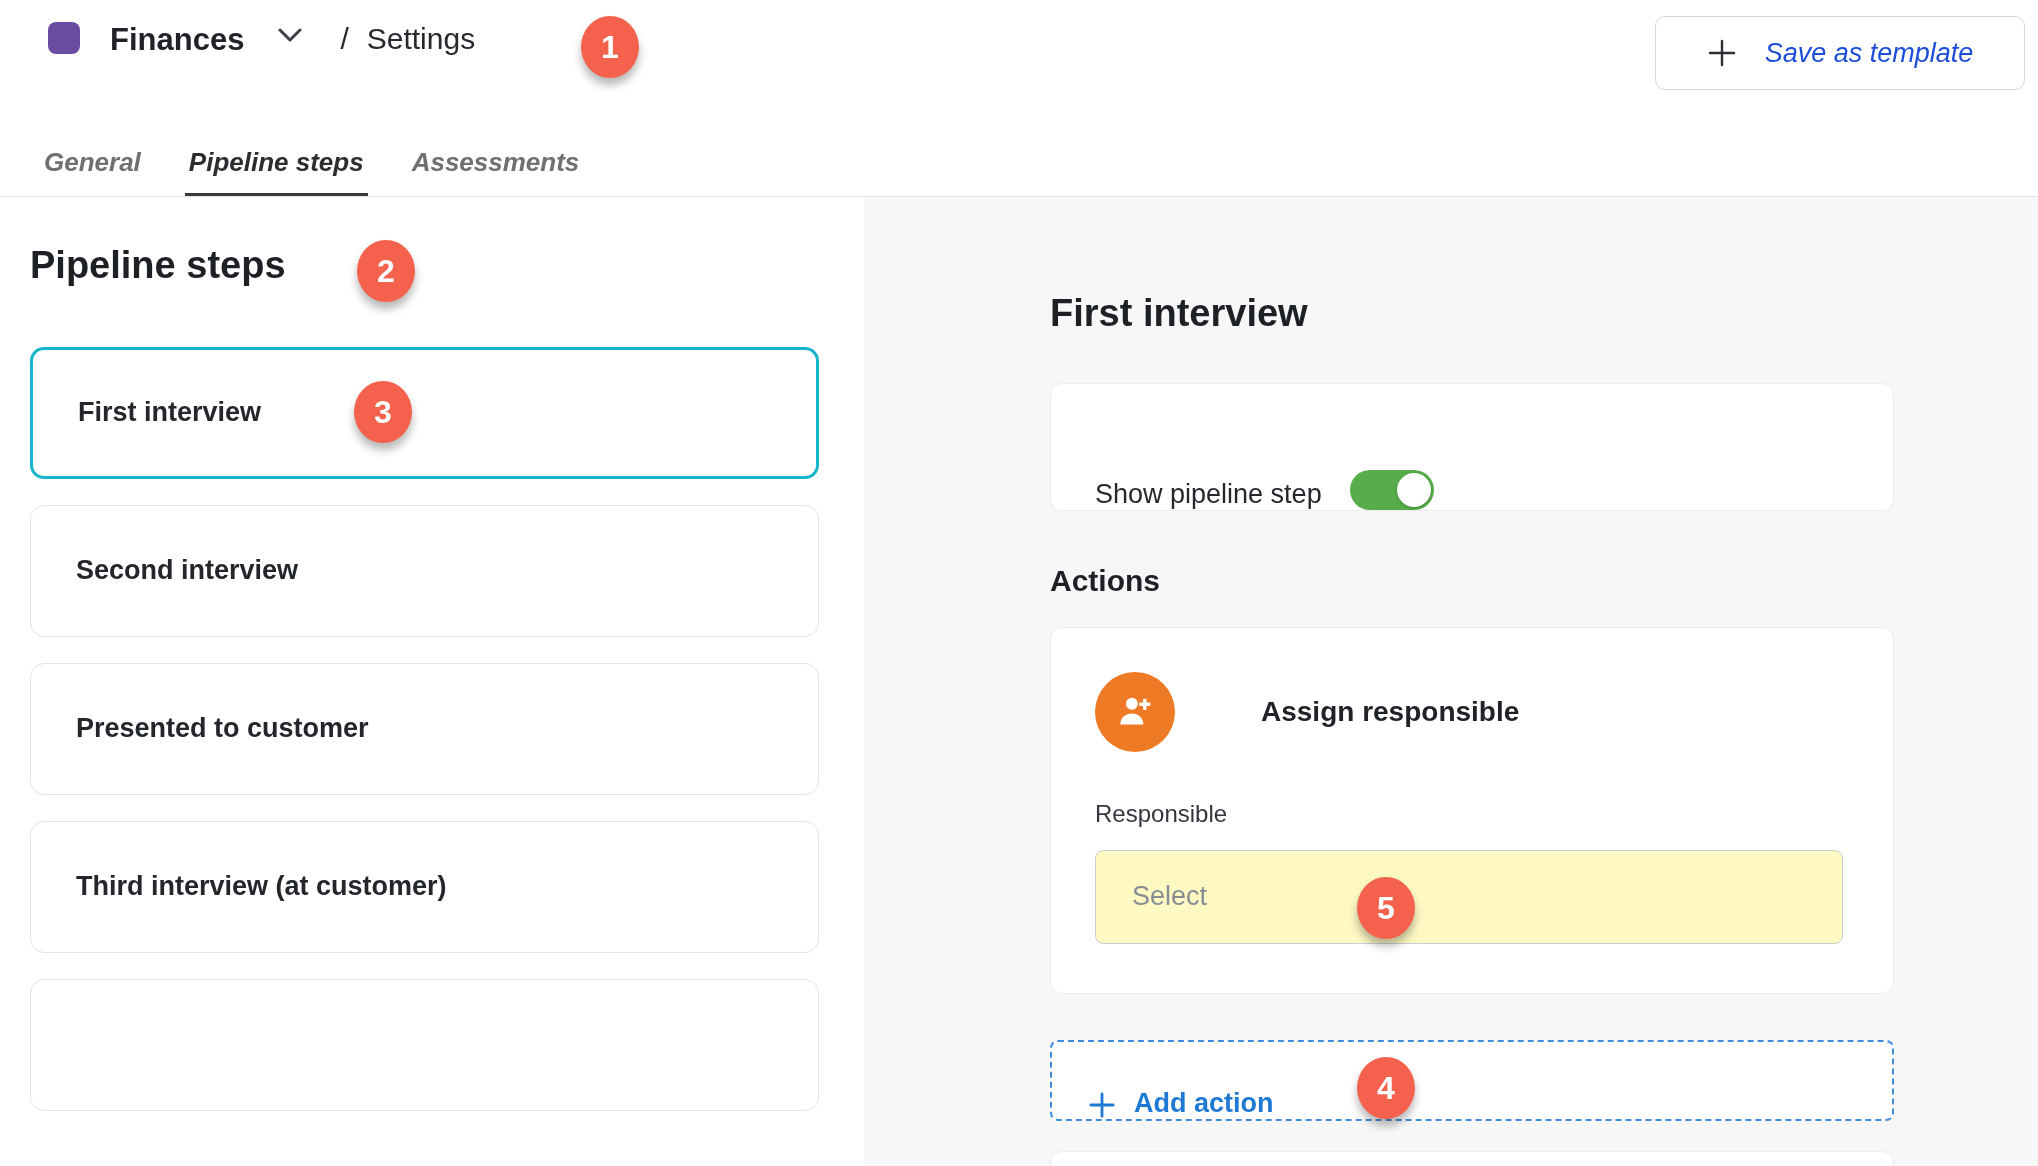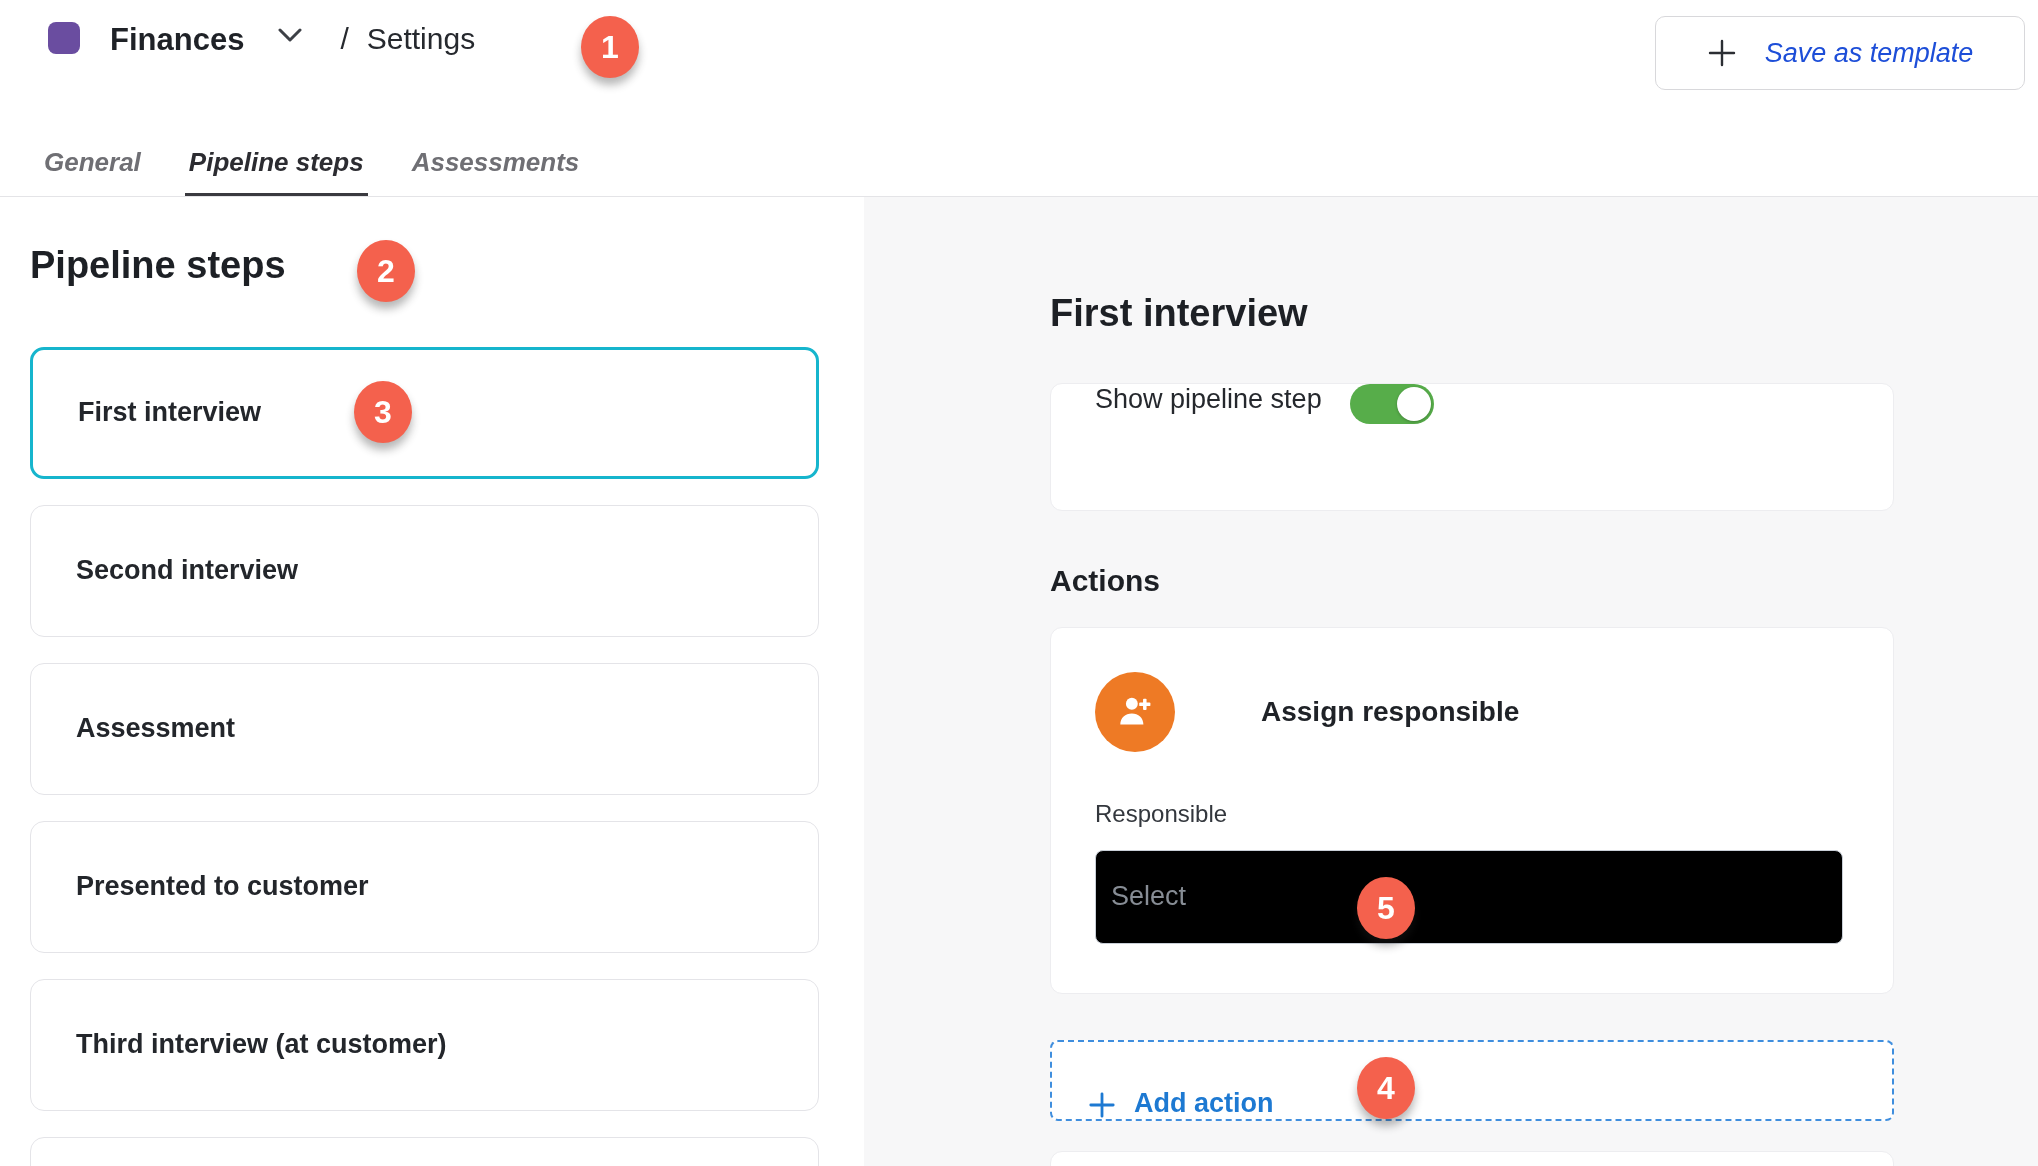--- a/index.html
+++ b/index.html
@@ -34,32 +34,32 @@
   .step-list{margin-top:58px;}
   .step-card{width:789px; height:132px; background:#fff; border:1.5px solid #e4e4e8; border-radius:14px;
     margin-bottom:26px; display:flex; align-items:center; padding-left:45px; cursor:pointer;}
   .step-card.selected{border:3px solid var(--accent-cyan);}
   .step-label{font-size:27px; font-weight:600; color:#23262b;}
 
   
   .right-panel{position:absolute; left:864px; top:197px; width:1174px; height:969px; background:#f7f7f8; padding:94px 0 0 186px; overflow:hidden;}
   .detail-title{font-size:38px; font-weight:700; color:#1d2025; line-height:1.2;}
   .card{background:#fff; border:1px solid #ededf0; border-radius:12px; width:844px;}
-  .show-card{margin-top:46px; height:128px; display:flex; align-items:flex-start; padding-left:44px;}
+  .show-card{margin-top:46px; height:128px; display:flex; align-items:flex-end; padding-left:44px;}
   .show-label{font-size:27px; color:#25282d;}
   .toggle{margin-left:28px; width:84px; height:40px; border-radius:20px; background:var(--toggle-green); position:relative; cursor:pointer;}
   .toggle .knob{position:absolute; right:3px; top:3px; width:34px; height:34px; border-radius:50%; background:#fff; box-shadow:0 1px 3px rgba(0,0,0,.25);}
   .actions-title{margin-top:52px; font-size:30px; font-weight:700; color:#1d2025; line-height:1.2;}
   .action-card{margin-top:28px; height:367px; padding:44px;}
   .action-head{display:flex; align-items:center;gap:40px;}
   .action-icon{width:80px; height:80px; border-radius:50%; background:var(--icon-orange); display:flex; align-items:center; justify-content:center; flex:0 0 auto;}
   .action-title{font-size:28px; font-weight:700; color:#1f2227; margin-left:46px;}
   .field-label{margin-top:48px; font-size:24px; color:#33373d;}
-  .select{margin-top:22px; width:748px; height:94px; background:#000000; border:1px solid #c9cfd7; border-radius:8px;
-    display:flex; align-items:center; padding-left:15px; cursor:pointer;}
+  .select{margin-top:22px; width:748px; height:94px; background:#fef9c3; border:1px solid #c9cfd7; border-radius:8px;
+    display:flex; align-items:center; padding-left:36px; cursor:pointer;}
   .select-placeholder{font-size:27px; color:#878d95;}
   .add-action{margin-top:46px; width:844px; height:81px; background:#fff; border:2px dashed #3f8ede; border-radius:8px;
     display:flex; align-items:flex-end; padding-left:36px; cursor:pointer;}
   .add-action-label{font-size:27px; font-weight:700; color:var(--link-blue); margin-left:18px;}
   .partial-card{margin-top:30px; height:80px;}
 
   
   .badge{position:absolute; width:58px; height:62px; border-radius:50%; background:var(--badge); color:#fff;
     font-size:32px; font-weight:700; display:flex; align-items:center; justify-content:center;
     box-shadow:0 7px 9px rgba(40,40,40,.33); z-index:10;}
@@ -104,23 +104,20 @@
   </div>
 
   <div class="left-panel">
     <div class="left-title">Pipeline steps</div>
     <div class="step-list">
       <div class="step-card selected">
         <span class="step-label">First interview</span>
       </div>
       <div class="step-card">
         <span class="step-label">Second interview</span>
-      </div>
-      <div class="step-card">
-        <span class="step-label">Assessment</span>
       </div>
       <div class="step-card">
         <span class="step-label">Presented to customer</span>
       </div>
       <div class="step-card">
         <span class="step-label">Third interview (at customer)</span>
       </div>
       <div class="step-card"></div>
     </div>
   </div>

